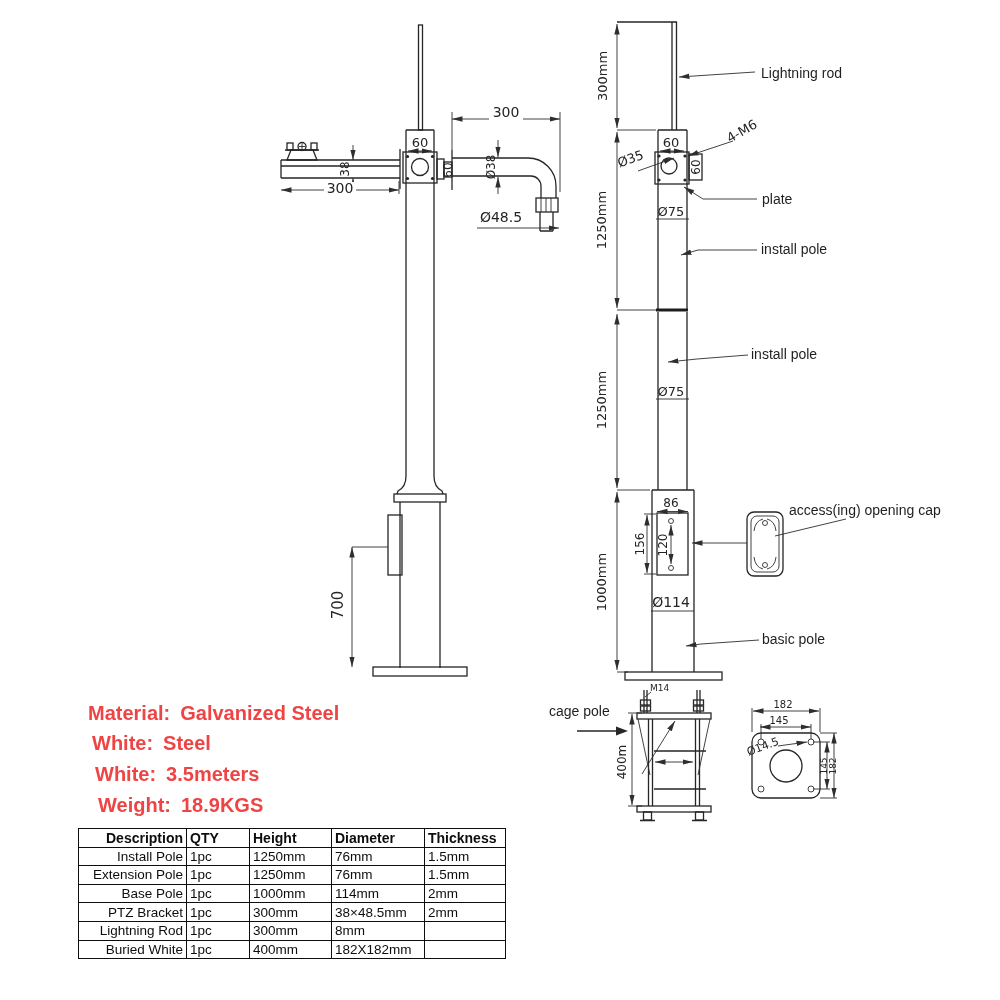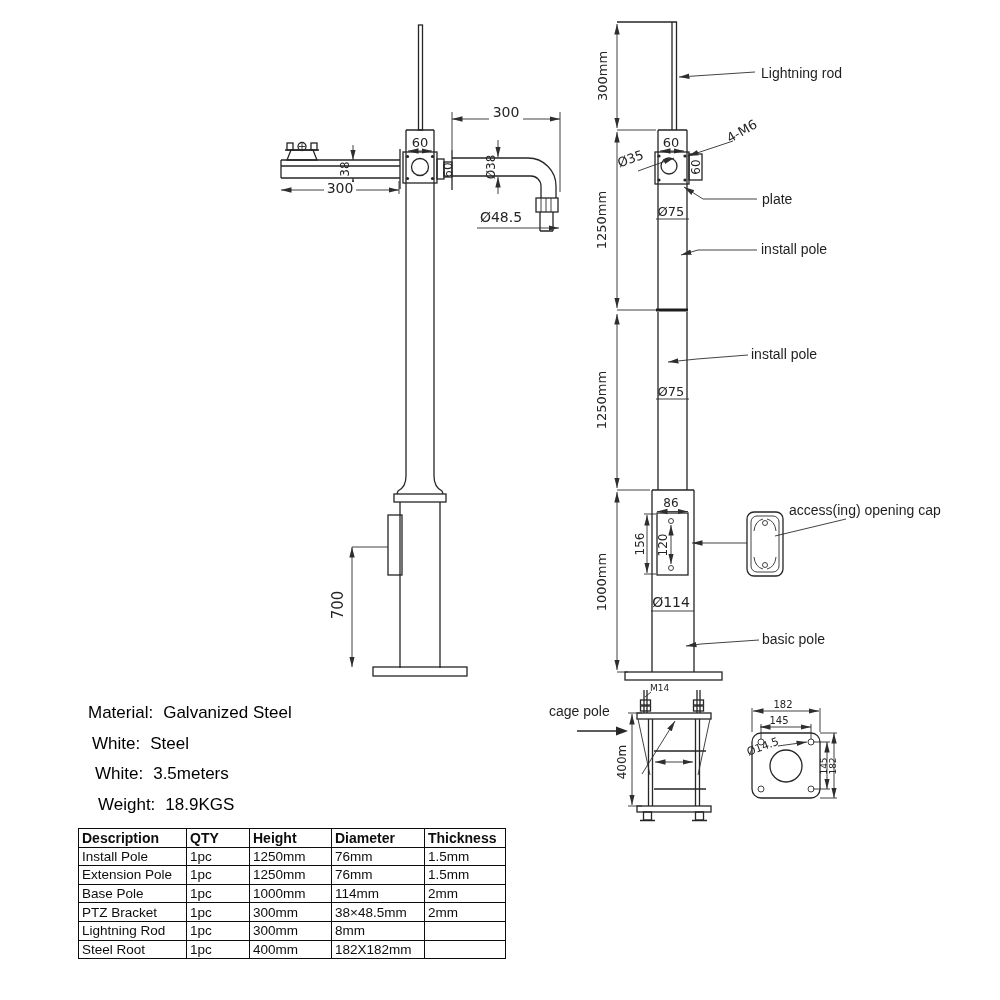--- a/index.html
+++ b/index.html
@@ -10,30 +10,30 @@
   svg .s05{stroke:#2e2e2e;stroke-width:0.9;fill:none}
   svg .s15{stroke:#262626;stroke-width:1.6;fill:none}
   svg .s3{stroke:#1d1d1d;stroke-width:3;fill:none}
   svg .dim{stroke:#2e2e2e;stroke-width:0.9;fill:none}
   svg .dot{fill:#262626;stroke:none}
   svg .wbg{fill:#ffffff;stroke:none}
   svg text{fill:#242424;font-family:"DejaVu Sans",sans-serif;font-size:13px}
   svg text.lbl{font-family:"Liberation Sans",sans-serif;font-size:14px;fill:#1f1f1f}
   svg .f9{font-size:9px}  svg .f10{font-size:10px}  svg .f11{font-size:11px}
   svg .f12{font-size:12px} svg .f14{font-size:14px} svg .f15{font-size:15px}
-  .specs{position:absolute;left:88px;top:698px;font-weight:normal;font-size:17px;color:#000000;}
+  .specs{position:absolute;left:88px;top:698px;font-weight:bold;font-size:20px;color:#ef4444;}
   .spec-line{height:30.6px;display:flex;align-items:center;}
   .spec-line.i1{margin-left:4px}.spec-line.i2{margin-left:7px}.spec-line.i3{margin-left:10px}
   .spec-value{margin-left:10px}
   table.spec-table{position:absolute;left:78px;top:828px;border-collapse:collapse;
         table-layout:fixed;font-size:13.5px;color:#0d0d0d;background:#fff;}
   .spec-table th,.spec-table td{border:1.7px solid #0d0d0d;height:17.6px;padding:0 3px;
         text-align:left;white-space:nowrap;overflow:hidden;}
   .spec-table th{font-weight:bold;font-size:14px;}
-  .spec-table .tl{text-align:left;}
+  .spec-table .tl{text-align:right;}
 </style>
 </head>
 <body>
 
 <div class="page">
 
 <svg width="1000" height="1000" viewBox="0 0 1000 1000">
   <defs>
     <marker id="arw" markerUnits="userSpaceOnUse" markerWidth="11" markerHeight="7" refX="10.5" refY="3.5" orient="auto-start-reverse">
       <path d="M0,0.8 L10.5,3.5 L0,6.2 Z" fill="#2e2e2e"></path>
@@ -325,21 +325,21 @@
         <td>2mm</td>
       </tr>
       <tr>
         <td class="tl">Lightning Rod</td>
         <td>1pc</td>
         <td>300mm</td>
         <td>8mm</td>
         <td></td>
       </tr>
       <tr>
-        <td class="tl">Steel Root</td>
+        <td class="tl">Buried White</td>
         <td>1pc</td>
         <td>400mm</td>
         <td>182X182mm</td>
         <td></td>
       </tr>
     </tbody>
   </table>
 </div>
 
 </body></html>

